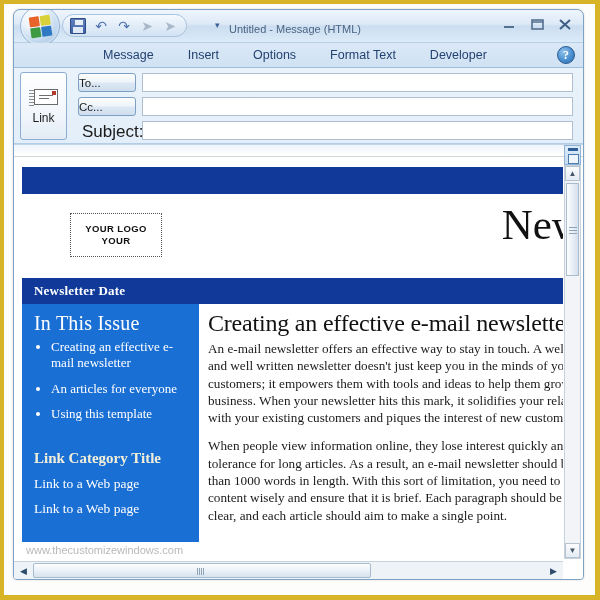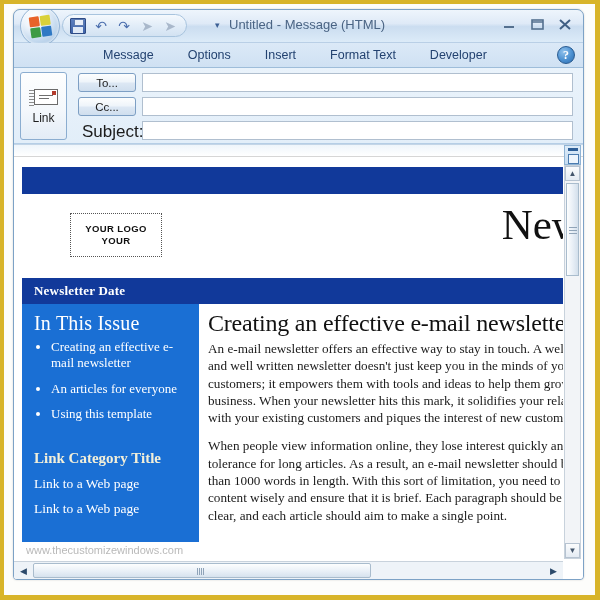--- a/index.html
+++ b/index.html
@@ -90,22 +90,22 @@
   #icon-save::after {
     content:""; position:absolute; left:2px; bottom:0px;
     width:10px; height:6px; background:#dee8f6;
   }
   .arrow-ico { font-size: 14px; line-height: 16px; text-align:center; }
   .und { color:#4c6fae; }
   .gry { color:#a9b8cb; }
   #qat-more { font-size:9px; color:#3c5f94; margin-left:1px; }
 
   #titletext {
-    position: absolute; left: 215px; top: 7px;
-    font-size: 13px; color: #4a6484;
+    position: absolute; left: 215px; top: 13px;
+    font-size: 11px; color: #4a6484;
     white-space: nowrap;
   }
   #wctrl { position:absolute; right:8px; top:6px; display:flex; gap:9px; align-items:center; }
   .wbtn { width:19px; height:16px; position:relative; cursor:default; }
   .wbtn svg { position:absolute; left:0; top:0; }
 
   
   #ribbon {
     position: relative;
     height: 25px;
@@ -158,21 +158,21 @@
   #send-stripes i { display:block; height:1px; background:#8c8c8c; margin-bottom:2px; }
   #send-red { position:absolute; right:1px; top:1px; width:4px; height:4px; background:#b33b2c; }
   #send-label { font-size:12px; color:#1f1f1f; }
 
   .fieldrow { position:relative; margin-left:58px; height:22px; margin-bottom:2px; }
   .fbtn {
     position:absolute; left:0; top:1px;
     width: 58px; height: 19px;
     background: linear-gradient(to bottom,#fdfefe 0%,#eef4fa 48%,#dde8f4 52%,#cfdeee 100%);
     border:1px solid #7d9fc4; border-radius:3px;
-    font-size:11.5px; color:#1b1b1b; text-align:center; line-height:18px;
+    font-size:11.5px; color:#1b1b1b; line-height:18px;
   }
   .flabel {
     position:absolute; left:0; top:2px; width:58px;
     font-size:17px; color:#1b1b1b; padding-left:4px;
   }
   .finput {
     position:absolute; left:64px; right:0; top:1px; height:19px;
     background:#ffffff; border:1px solid #b0bfcf;
   }
   .finput input {
@@ -378,22 +378,22 @@
                 <line x1="4" y1="4" x2="14" y2="13" stroke="#3f5f84" stroke-width="2"></line>
                 <line x1="14" y1="4" x2="4" y2="13" stroke="#3f5f84" stroke-width="2"></line>
               </svg>
         </div>
       </div>
     </div>
 
     <div id="ribbon">
       <div id="tabs">
         <div class="tab">Message</div>
+        <div class="tab">Insert</div>
         <div class="tab">Options</div>
-        <div class="tab">Insert</div>
         <div class="tab">Format Text</div>
         <div class="tab">Developer</div>
       </div>
       <div id="help-btn">?</div>
     </div>
 
     <div id="hdr">
 
       <div id="sendbtn">
         <div id="send-icon">

